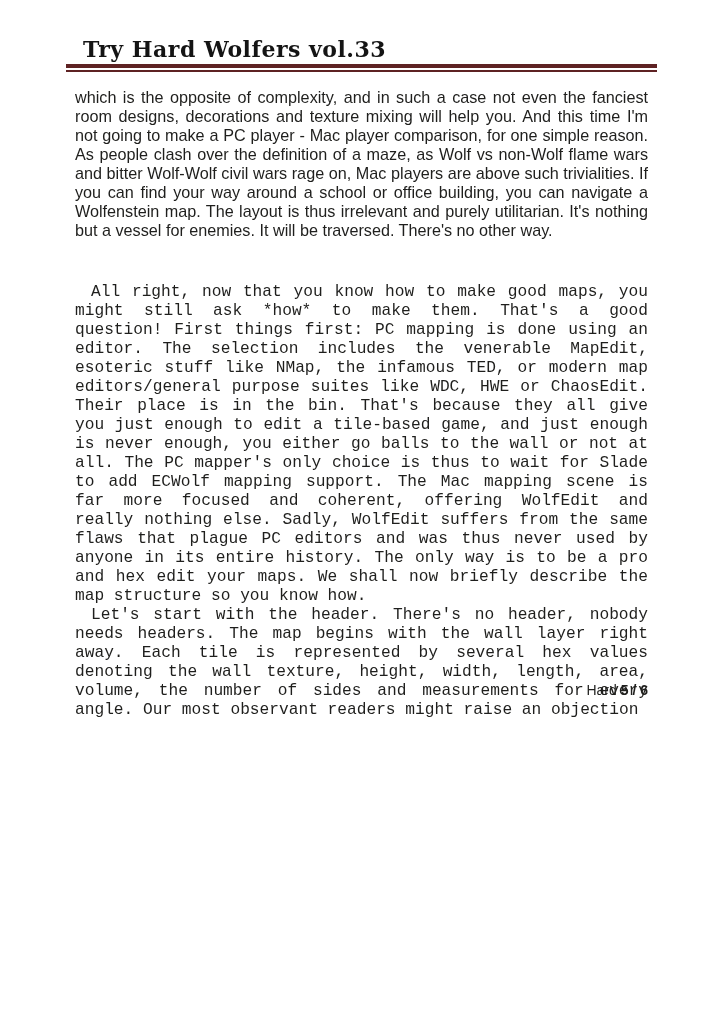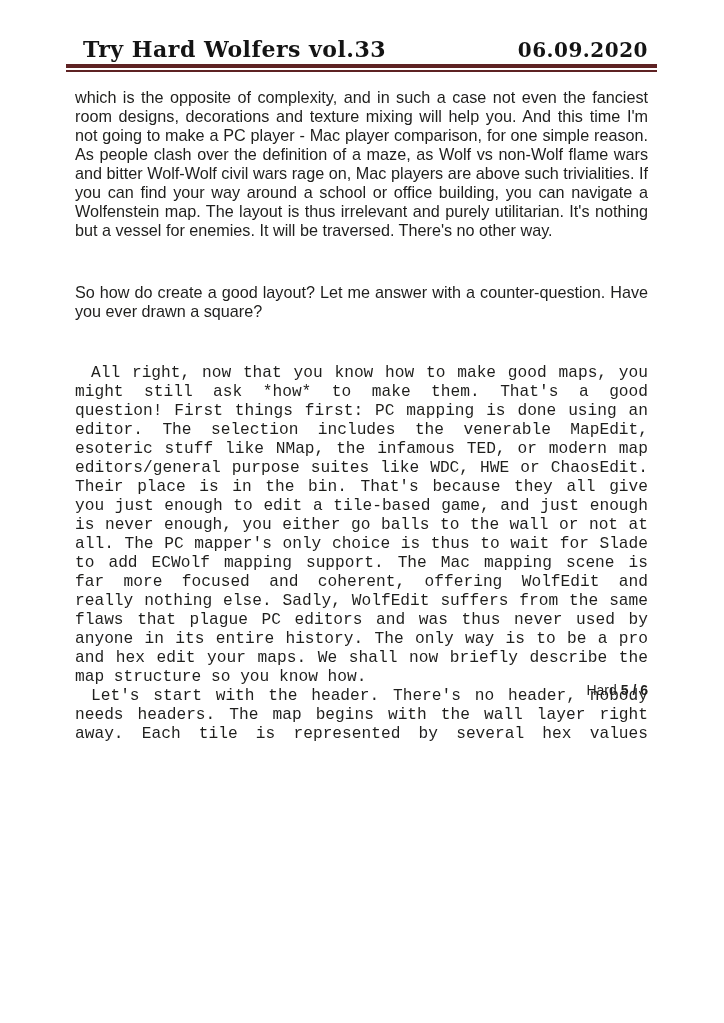--- a/index.html
+++ b/index.html
@@ -79,28 +79,26 @@
     font-weight: 700;
   }
 </style>
 </head>
 <body>
 
 <div class="page">
 
   <div class="header">
     <span class="title">Try Hard Wolfers vol.33</span>
-    <span class="date">06.09.2020</span>
   </div>
 
   <div class="rule" style="border-color: rgb(94, 34, 35);"></div>
 
   <div class="body" style="color: rgb(31, 31, 29);">
     <p class="para">which is the opposite of complexity, and in such a case not even the fanciest room designs, decorations and texture mixing will help you. And this time I'm not going to make a PC player - Mac player comparison, for one simple reason. As people clash over the definition of a maze, as Wolf vs non-Wolf flame wars and bitter Wolf-Wolf civil wars rage on, Mac players are above such trivialities. If you can find your way around a school or office building, you can navigate a Wolfenstein map. The layout is thus irrelevant and purely utilitarian. It's nothing but a vessel for enemies. It will be traversed. There's no other way.</p>
-    <p class="para gap">So how do create a good layout? Let me answer with a counter-question. Have you ever drawn a square?</p>
     <p class="para gap indent">All right, now that you know how to make good maps, you might still ask *how* to make them. That's a good question! First things first: PC mapping is done using an editor. The selection includes the venerable MapEdit, esoteric stuff like NMap, the infamous TED, or modern map editors/general purpose suites like WDC, HWE or ChaosEdit. Their place is in the bin. That's because they all give you just enough to edit a tile-based game, and just enough is never enough, you either go balls to the wall or not at all. The PC mapper's only choice is thus to wait for Slade to add ECWolf mapping support. The Mac mapping scene is far more focused and coherent, offering WolfEdit and really nothing else. Sadly, WolfEdit suffers from the same flaws that plague PC editors and was thus never used by anyone in its entire history. The only way is to be a pro and hex edit your maps. We shall now briefly describe the map structure so you know how.</p>
     <p class="para indent">Let's start with the header. There's no header, nobody needs headers. The map begins with the wall layer right away. Each tile is represented by several hex values denoting the wall texture, height, width, length, area, volume, the number of sides and measurements for every angle. Our most observant readers might raise an objection</p>
   </div>
 
   <div class="footer">
     <span>Hard</span>
     <span class="pagenum">5 / 6</span>
   </div>
 
 </div>

